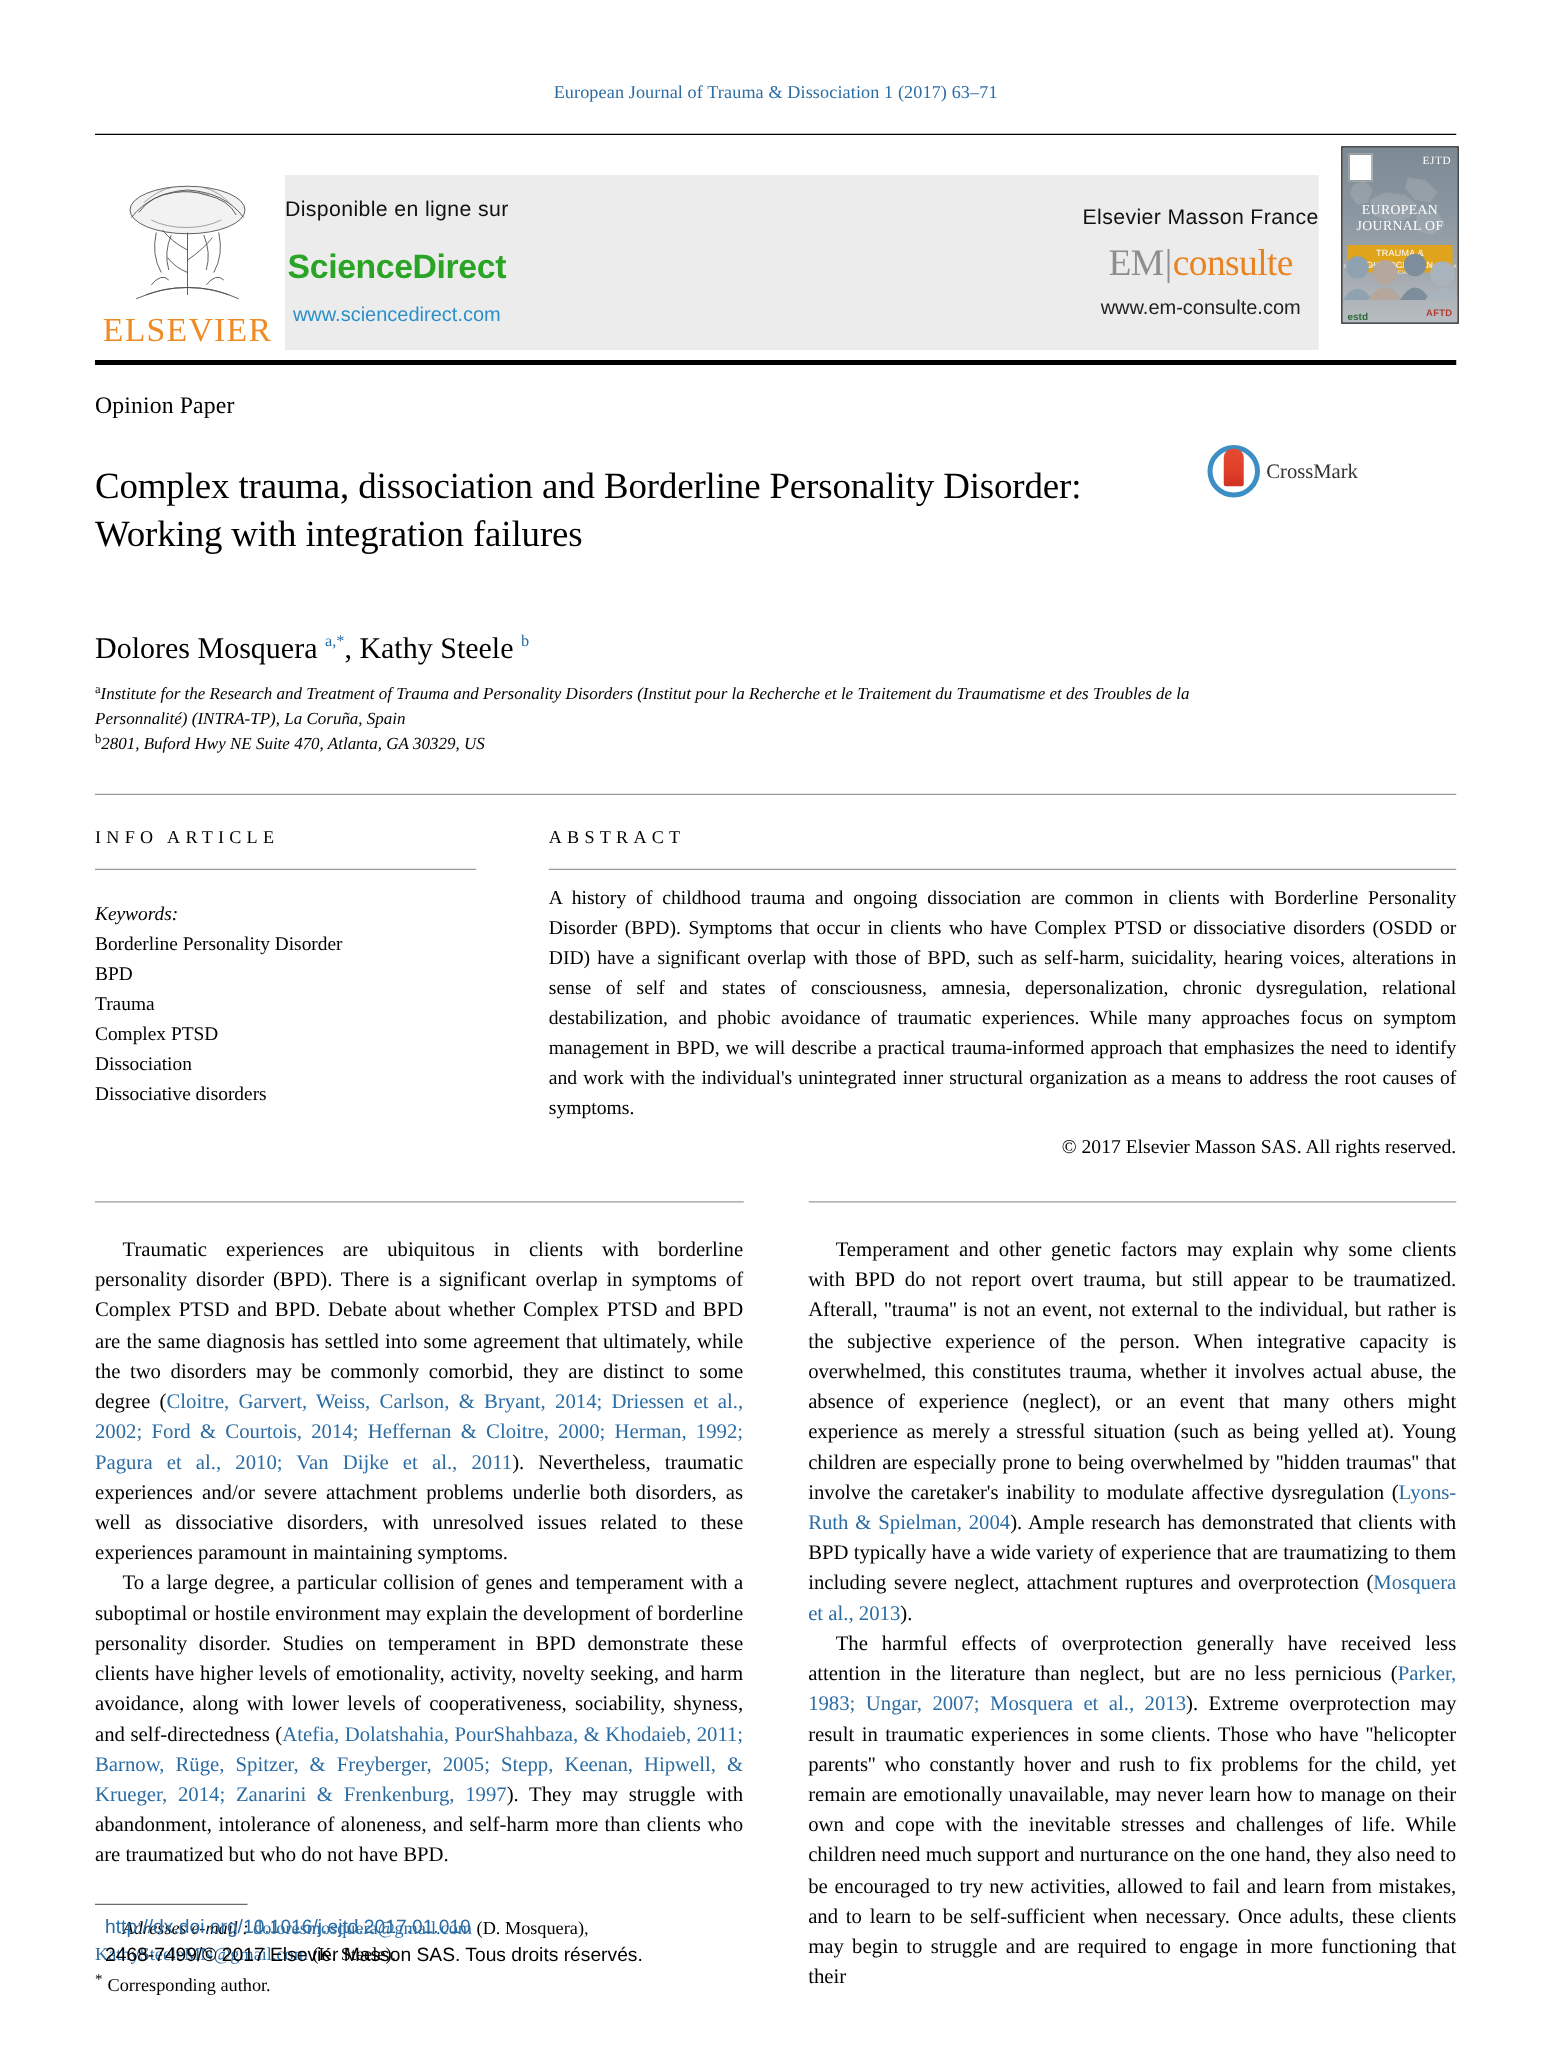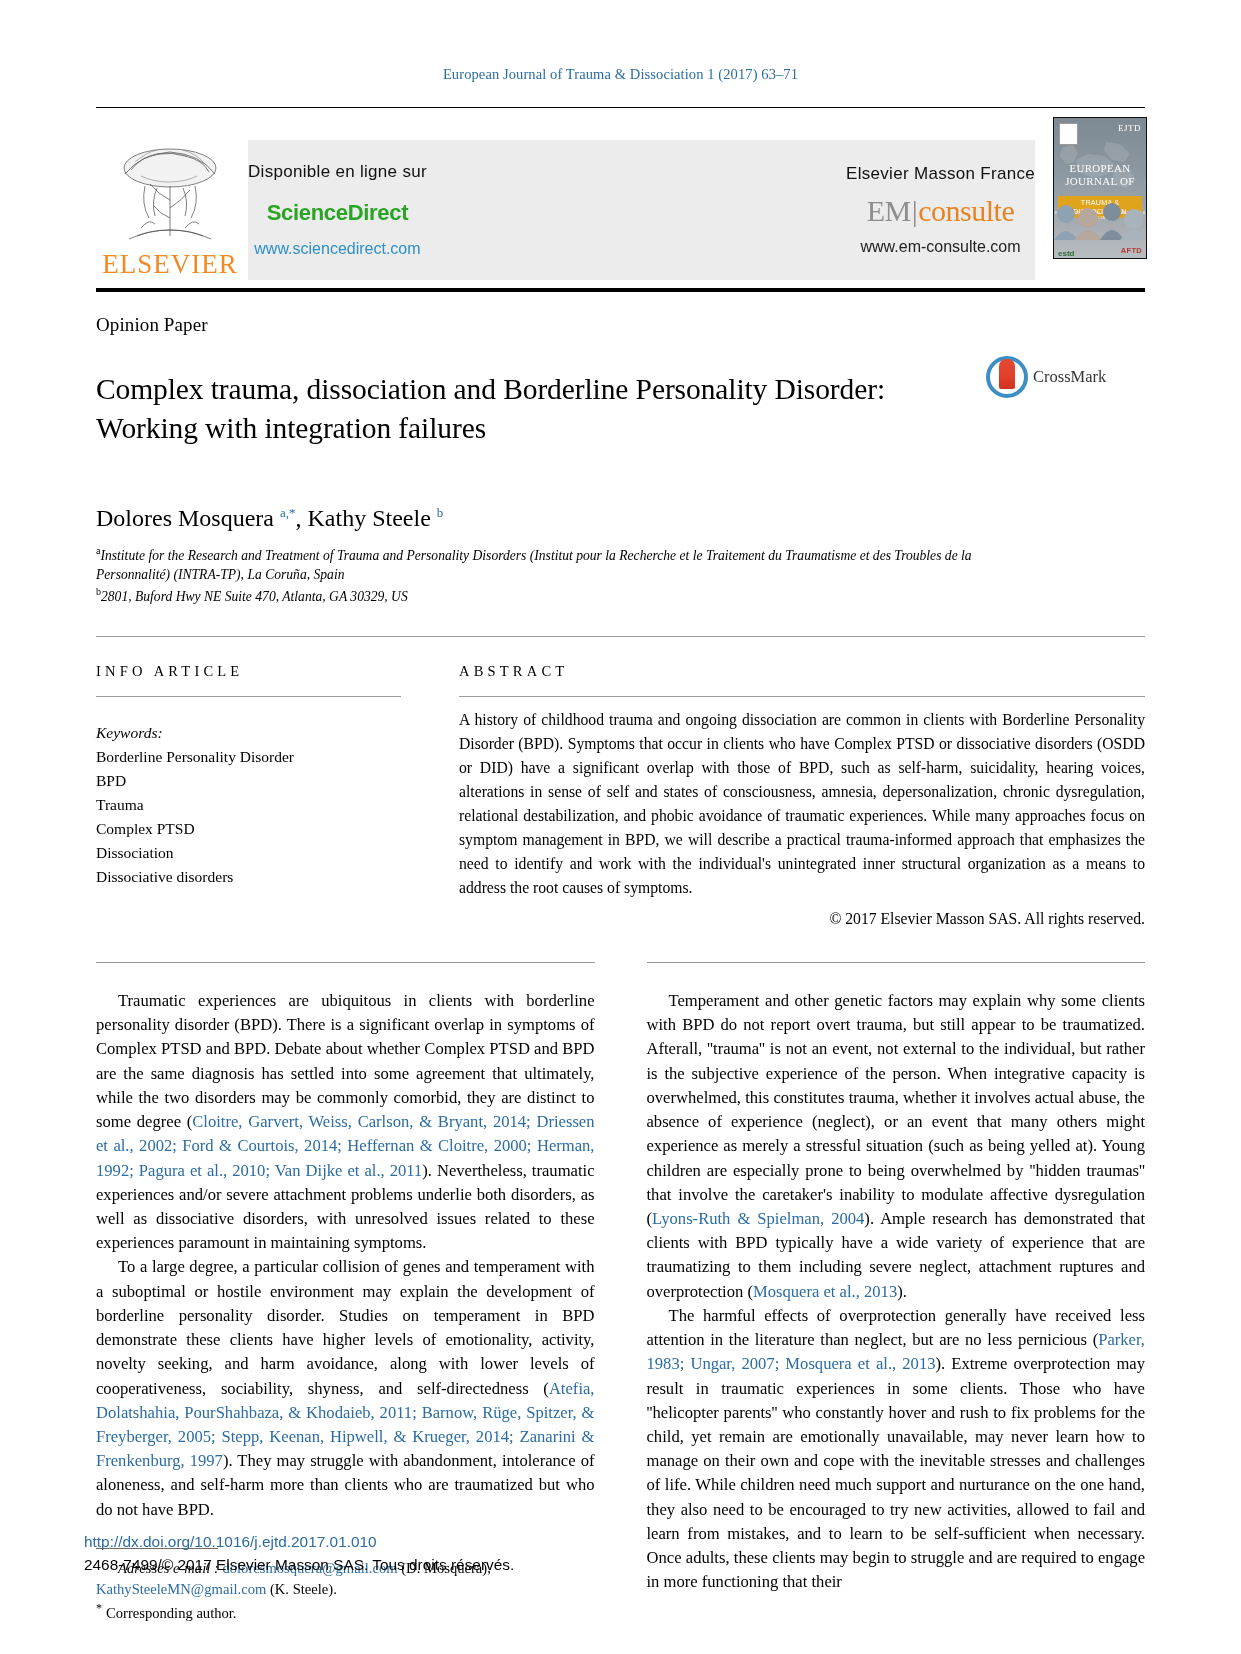--- a/index.html
+++ b/index.html
@@ -13,21 +13,21 @@
     font-family: "Liberation Serif", serif;
     color: #000000;
     position: relative;
     overflow: hidden;
   }
   .page {
     position: relative;
     width: 1241px;
     height: 1654px;
     box-sizing: border-box;
-    padding: 0 96px;
+    padding: 0 76px;
   }
 
   
   .running-head {
     text-align: center;
     color: #2b6ca3;
     font-size: 14.5px;
     font-family: "Liberation Serif", serif;
     padding-top: 66px;
     letter-spacing: .1px;
@@ -78,21 +78,21 @@
   }
   .banner-top-line {
     font-family: "Liberation Sans", sans-serif;
     font-size: 17px;
     color: #111;
     letter-spacing: .3px;
   }
   .sciencedirect {
     font-family: "Liberation Sans", sans-serif;
     font-weight: bold;
-    font-size: 22px;
+    font-size: 27px;
     color: #2aa425;
     margin: 13px 0 8px;
     letter-spacing: -.3px;
   }
   .sd-url {
     font-family: "Liberation Sans", sans-serif;
     font-size: 16px;
     color: #2b8fc9;
   }
   .em-logo {

